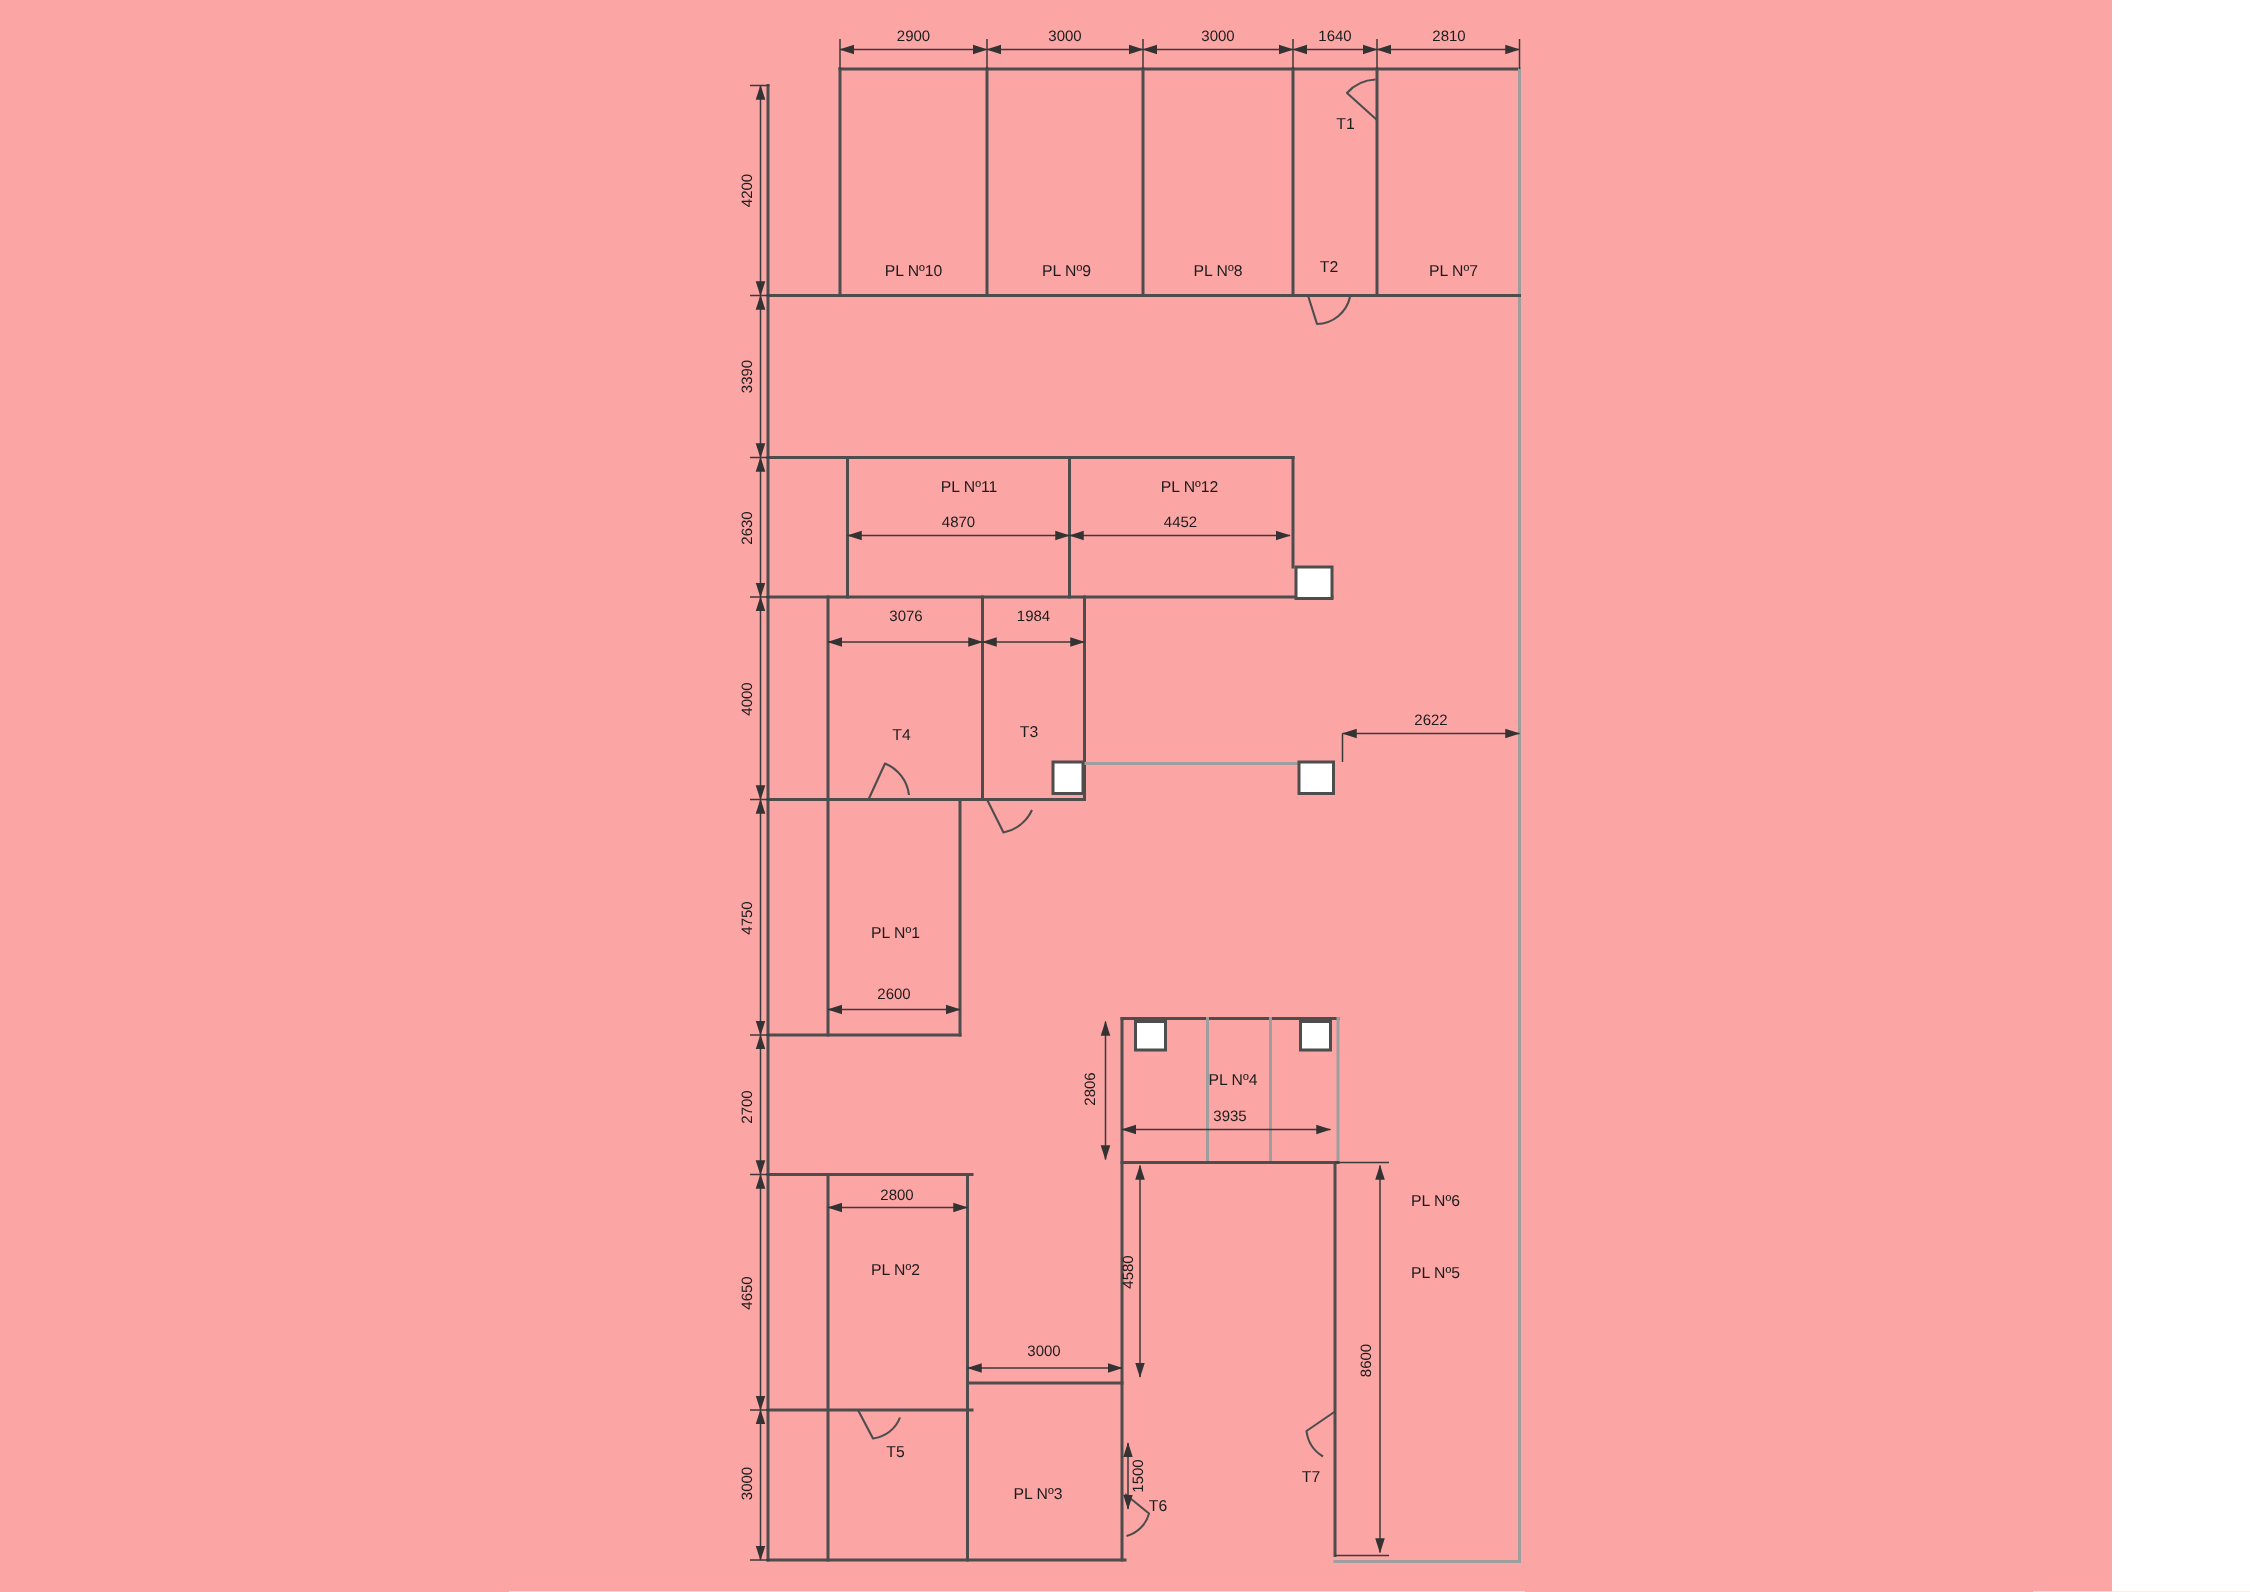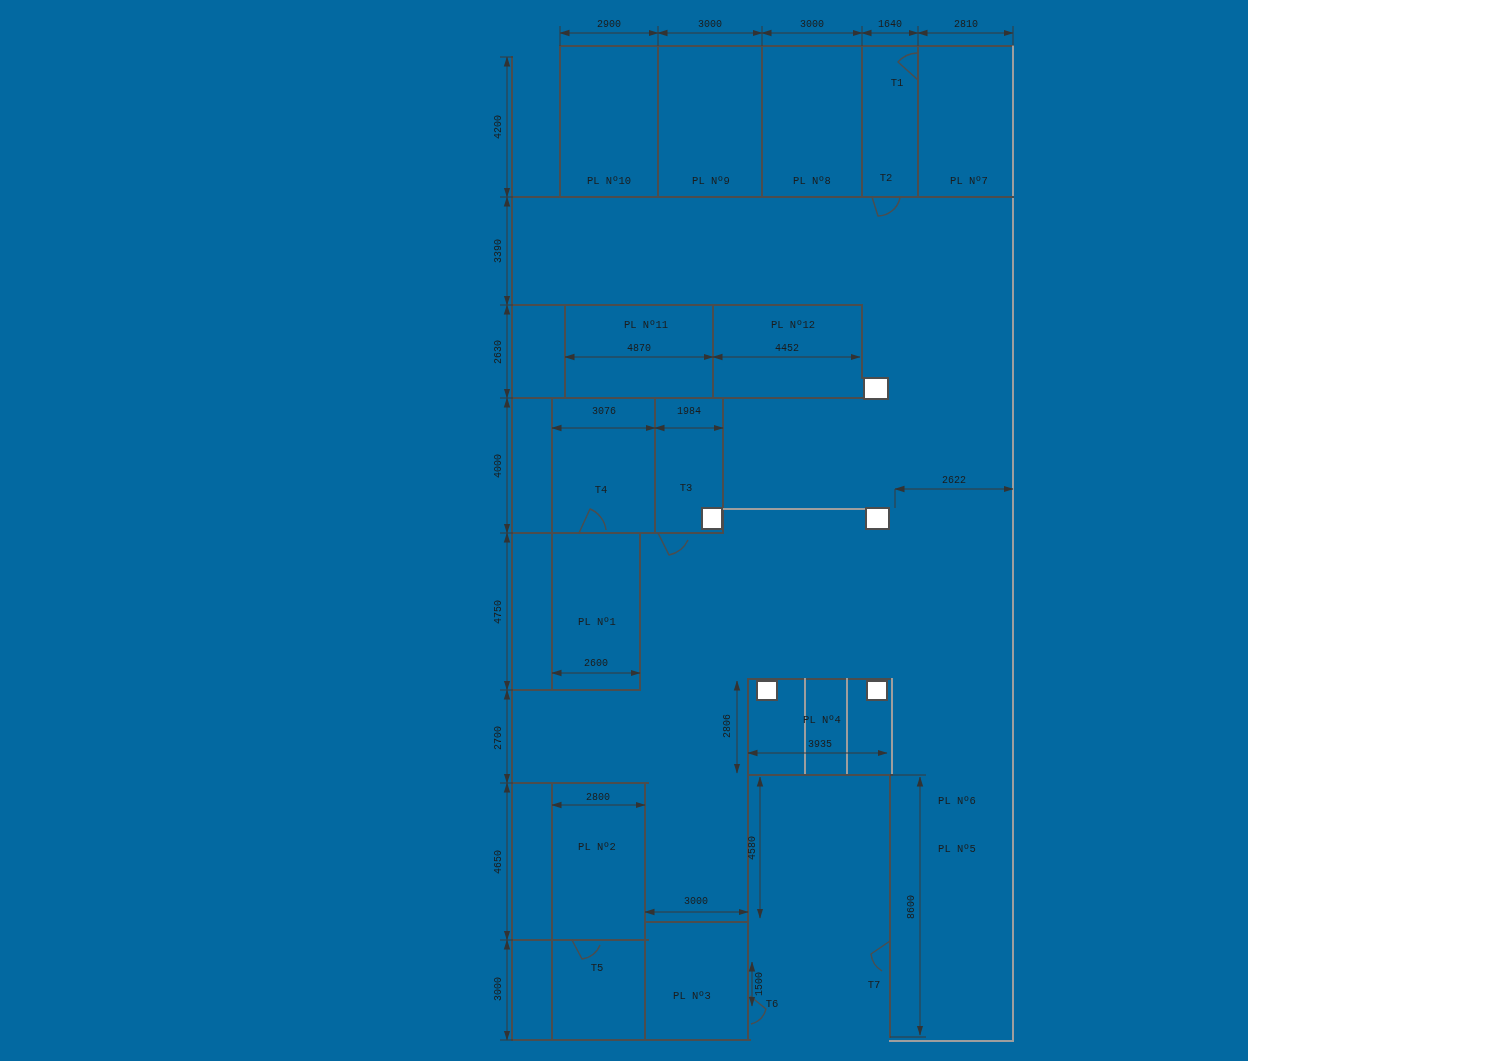--- a/index.html
+++ b/index.html
@@ -1,17 +1,17 @@
 <!DOCTYPE html>
 <html><head>
 <meta charset="utf-8">
 <style>
   html,body{margin:0;padding:0;background:#ffffff;}
-  #canvas{position:relative;width:1248px;height:1061px;background:#0369a1;overflow:hidden;
-          font-family:Liberation Mono, monospace;}
+  #canvas{position:relative;width:1408px;height:1061px;background:#fca5a5;overflow:hidden;
+          font-family:Liberation Sans, sans-serif;}
   svg{position:absolute;left:0;top:0;}
   .wall{stroke:#4d4d4d;stroke-width:2;fill:none;stroke-linecap:square;}
   .wall-light{stroke:#9e9e9e;stroke-width:2;fill:none;stroke-linecap:square;}
   .dim{stroke:#3a3a3a;stroke-width:1;fill:none;}
   .ext{stroke:#3a3a3a;stroke-width:1;fill:none;}
   .door{stroke:#4d4d4d;stroke-width:1.4;fill:none;stroke-linejoin:round;}
   .col{fill:#ffffff;stroke:#4d4d4d;stroke-width:2;}
   text{fill:#1c1c1c;}
   .lbl{font-size:10.5px;text-anchor:middle;}
   .dim-t{font-size:10px;text-anchor:middle;}

